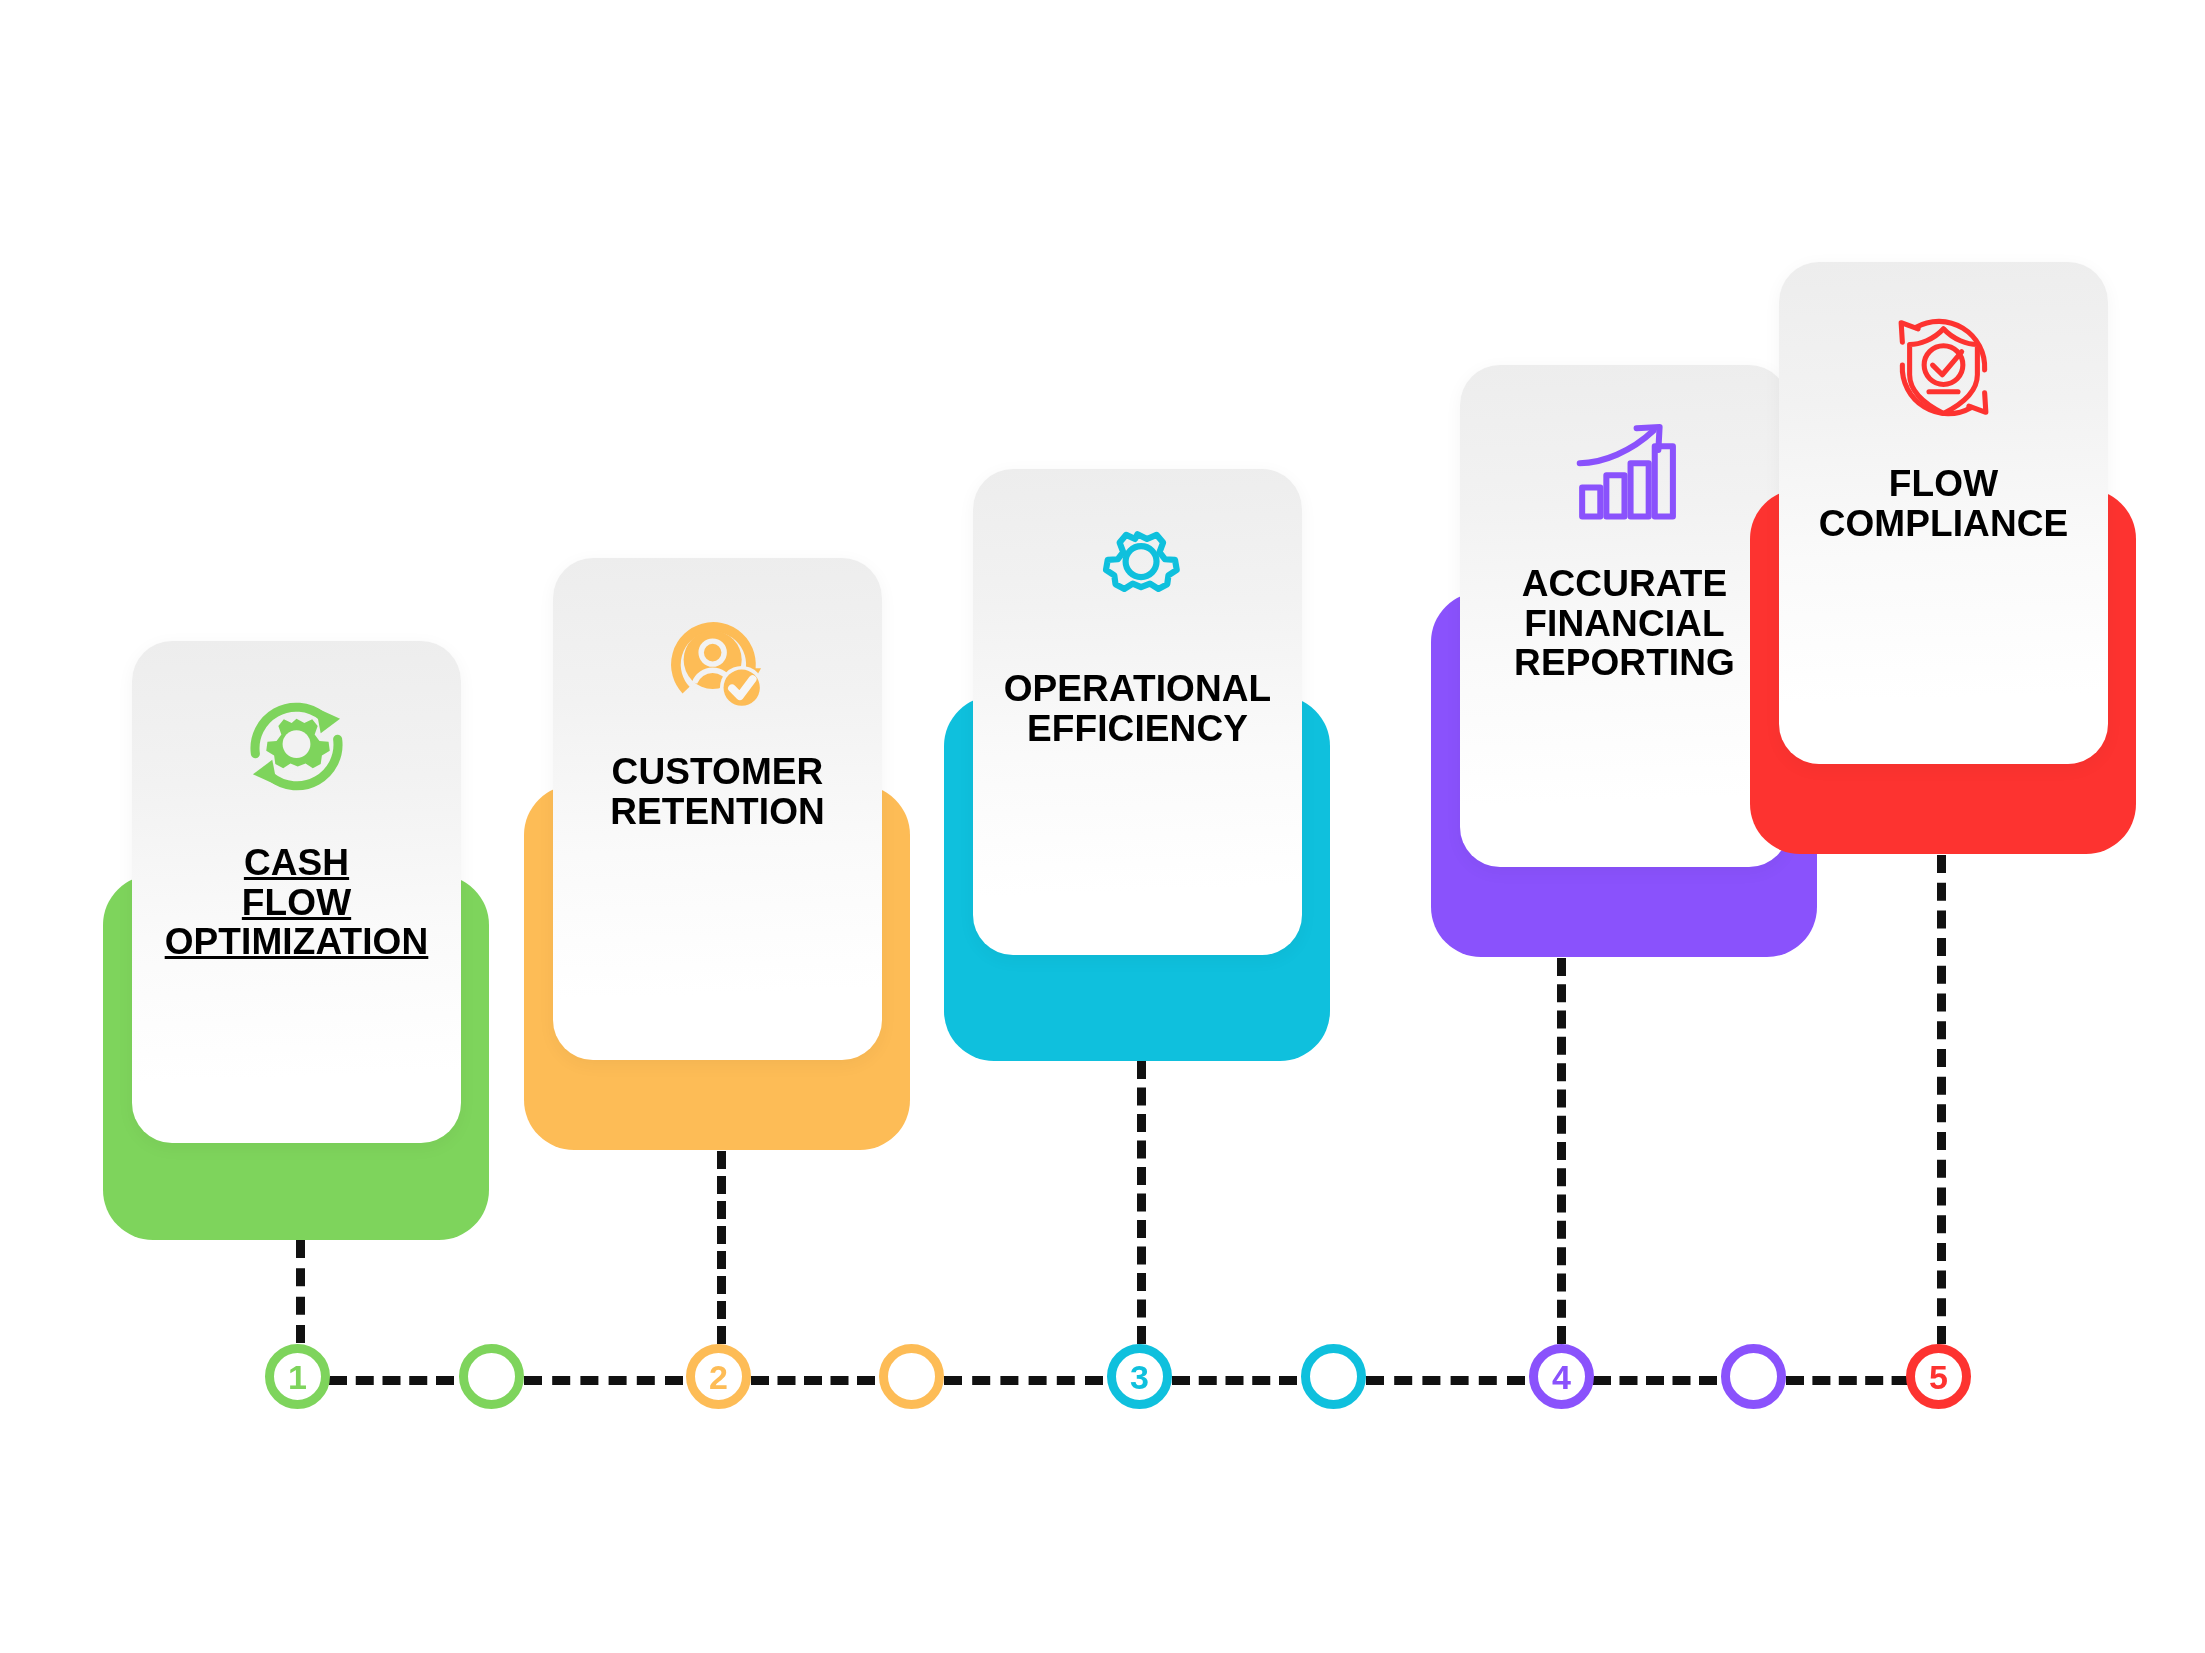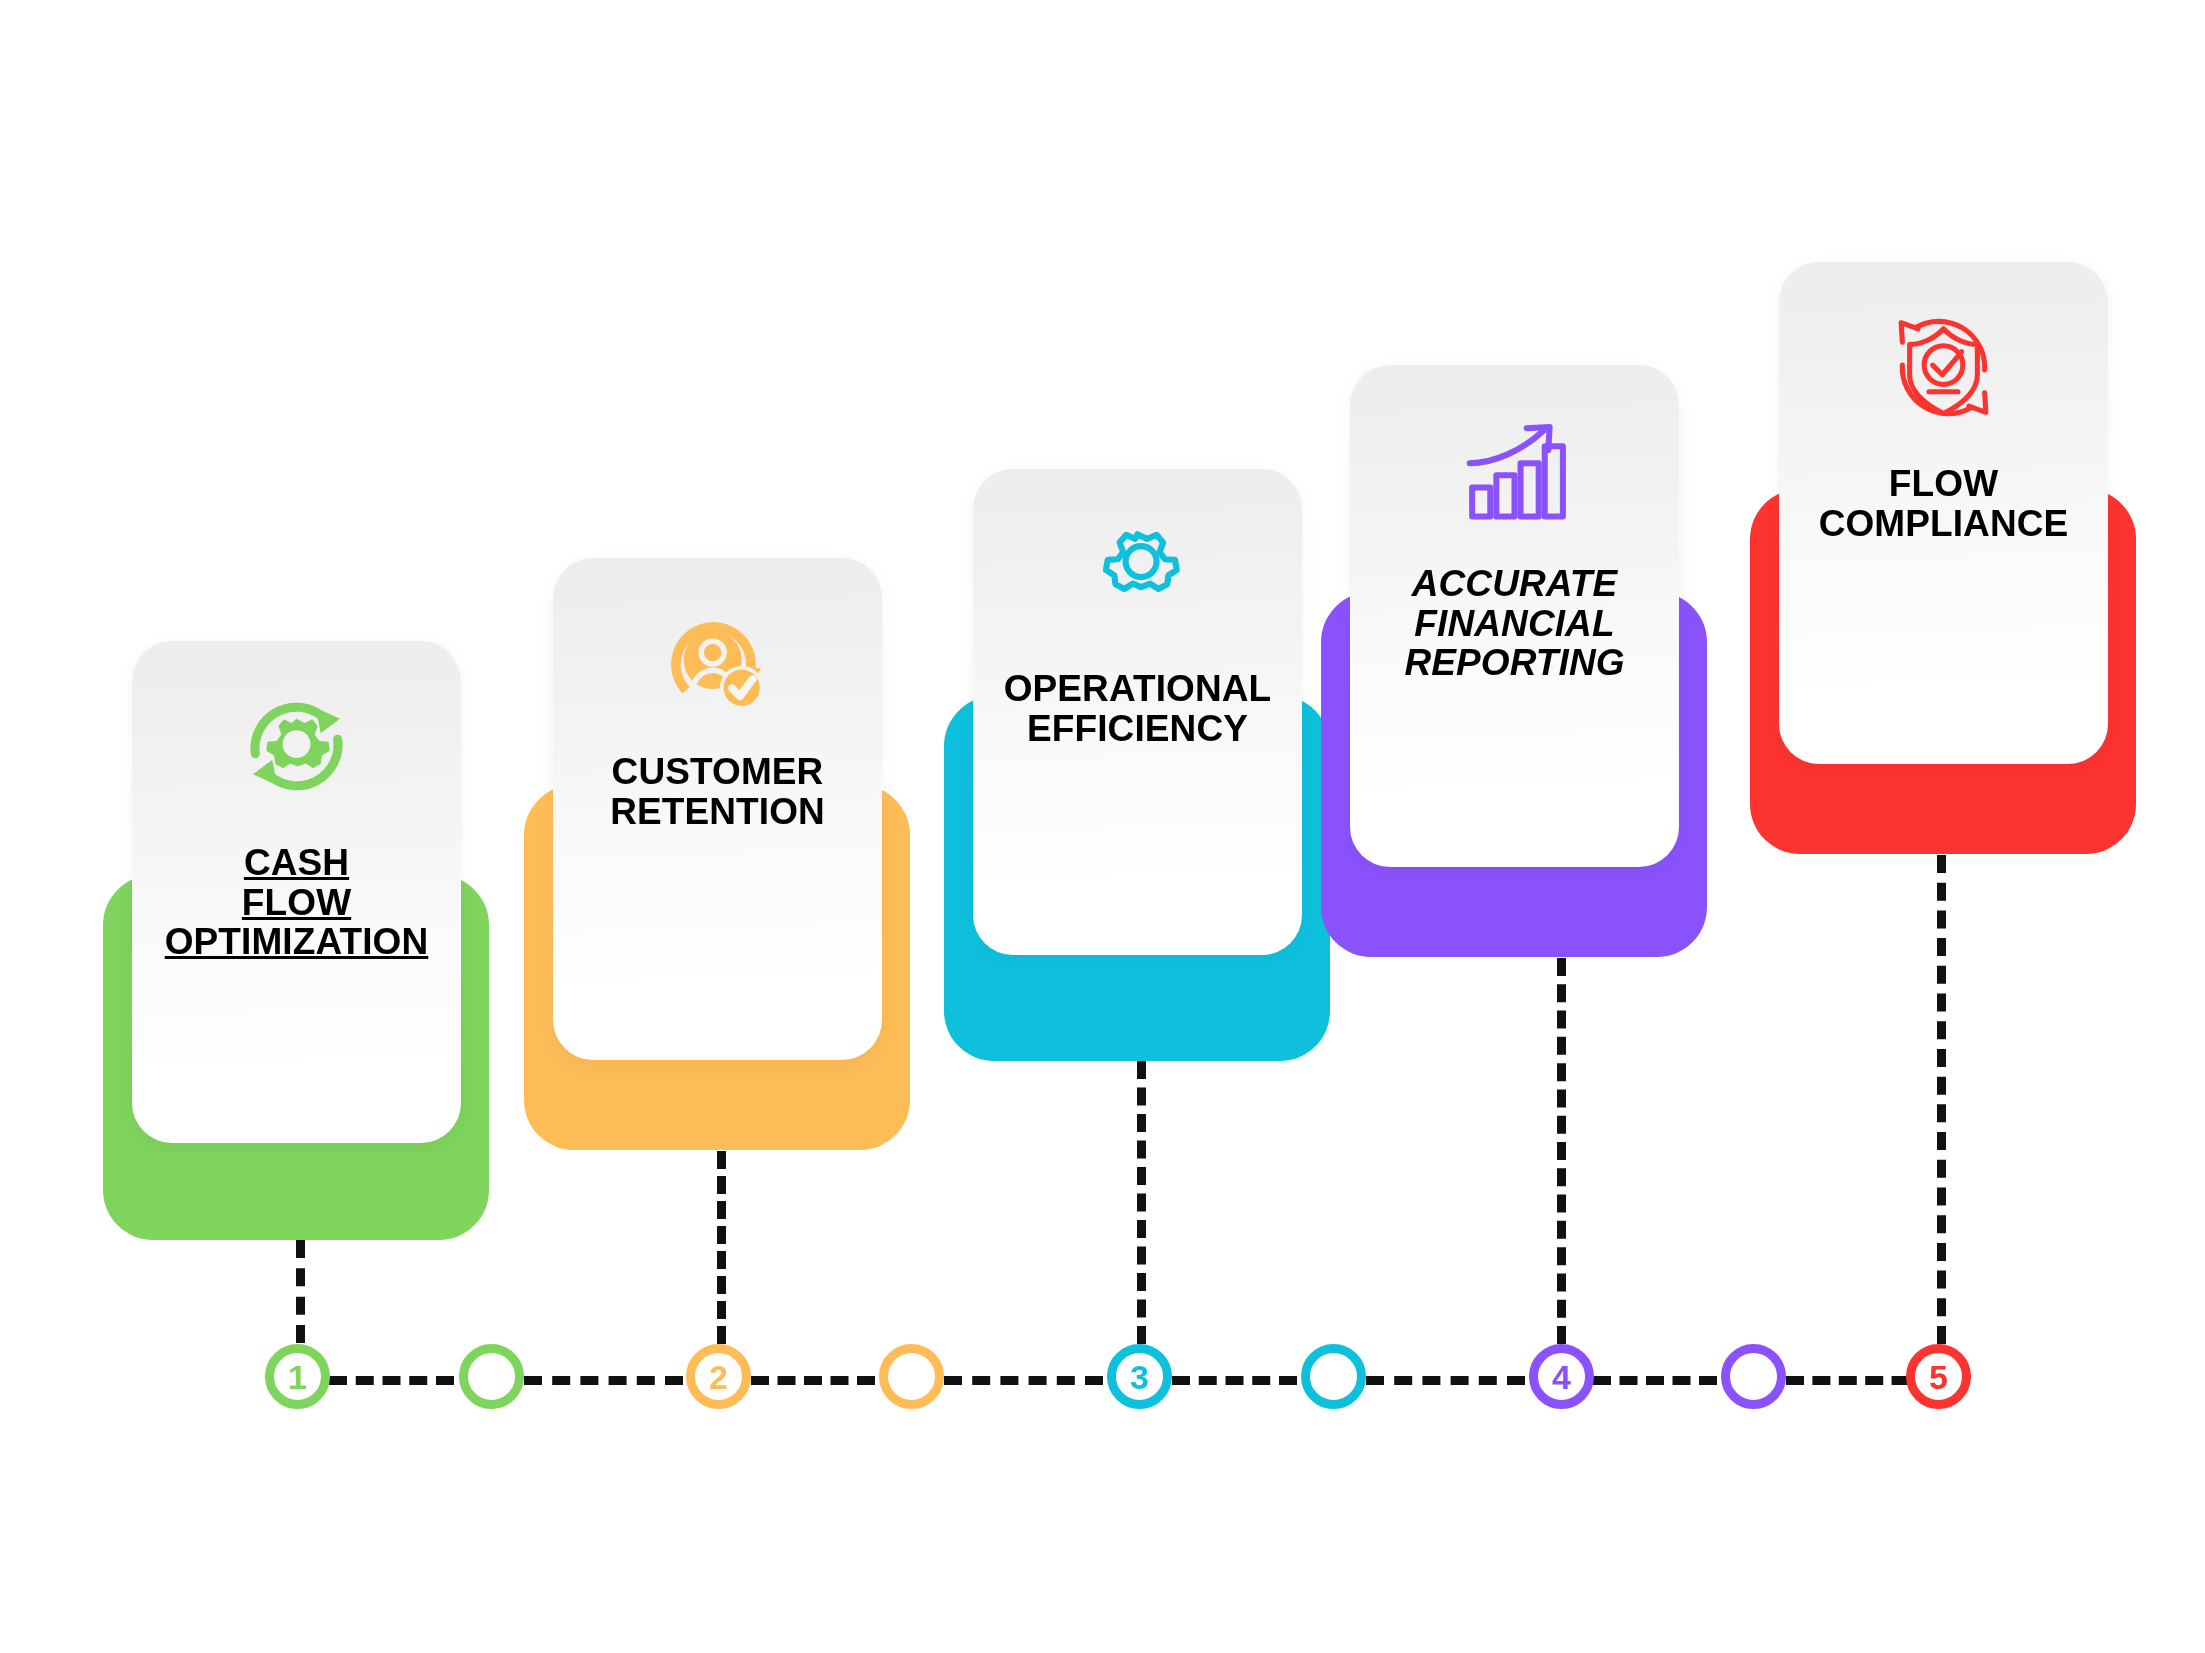--- a/index.html
+++ b/index.html
@@ -171,21 +171,21 @@
                    L46 58.5 L39 63 L31.5 59 L30.5 51.5 L23.5 47 L25 38.5 L33.5 38 L38 32 L35 24 L40.5 17.5 L48 21 Z" fill="none" stroke="#0fc0dd" stroke-width="5.2" stroke-linejoin="round"></path>
           <circle cx="53" cy="40" r="13" fill="none" stroke="#0fc0dd" stroke-width="5.2"></circle>
         </svg>
       </div>
       <div class="title" style="margin-top:36px;">OPERATIONAL
 EFFICIENCY</div>
     </div>
   </div>
   <div class="vdash" style="left:1137px; top:1061px; height:283px;"></div>
 
-  <div class="step" style="left:1321px; top:365px; width:386px; height:593px;font-style:italic;">
+  <div class="step" style="left:1431px; top:365px; width:386px; height:593px;">
     <div class="plate" style="left:0px; top:227px; width:386px; height:365px; background:#8a52fc;"></div>
     <div class="card" style="left:29px; top:0px; width:329px; height:502px; padding-top:45px;">
       <div class="icon-wrap">
         <svg width="121" height="121" viewBox="0 0 100 100">
           <g fill="none" stroke="#8a52fc" stroke-width="5" stroke-linejoin="round">
             <rect x="15" y="64" width="15" height="24"></rect>
             <rect x="35" y="54" width="15" height="34"></rect>
             <rect x="55" y="44" width="15" height="44"></rect>
             <rect x="75" y="30" width="15" height="58"></rect>
           </g>

